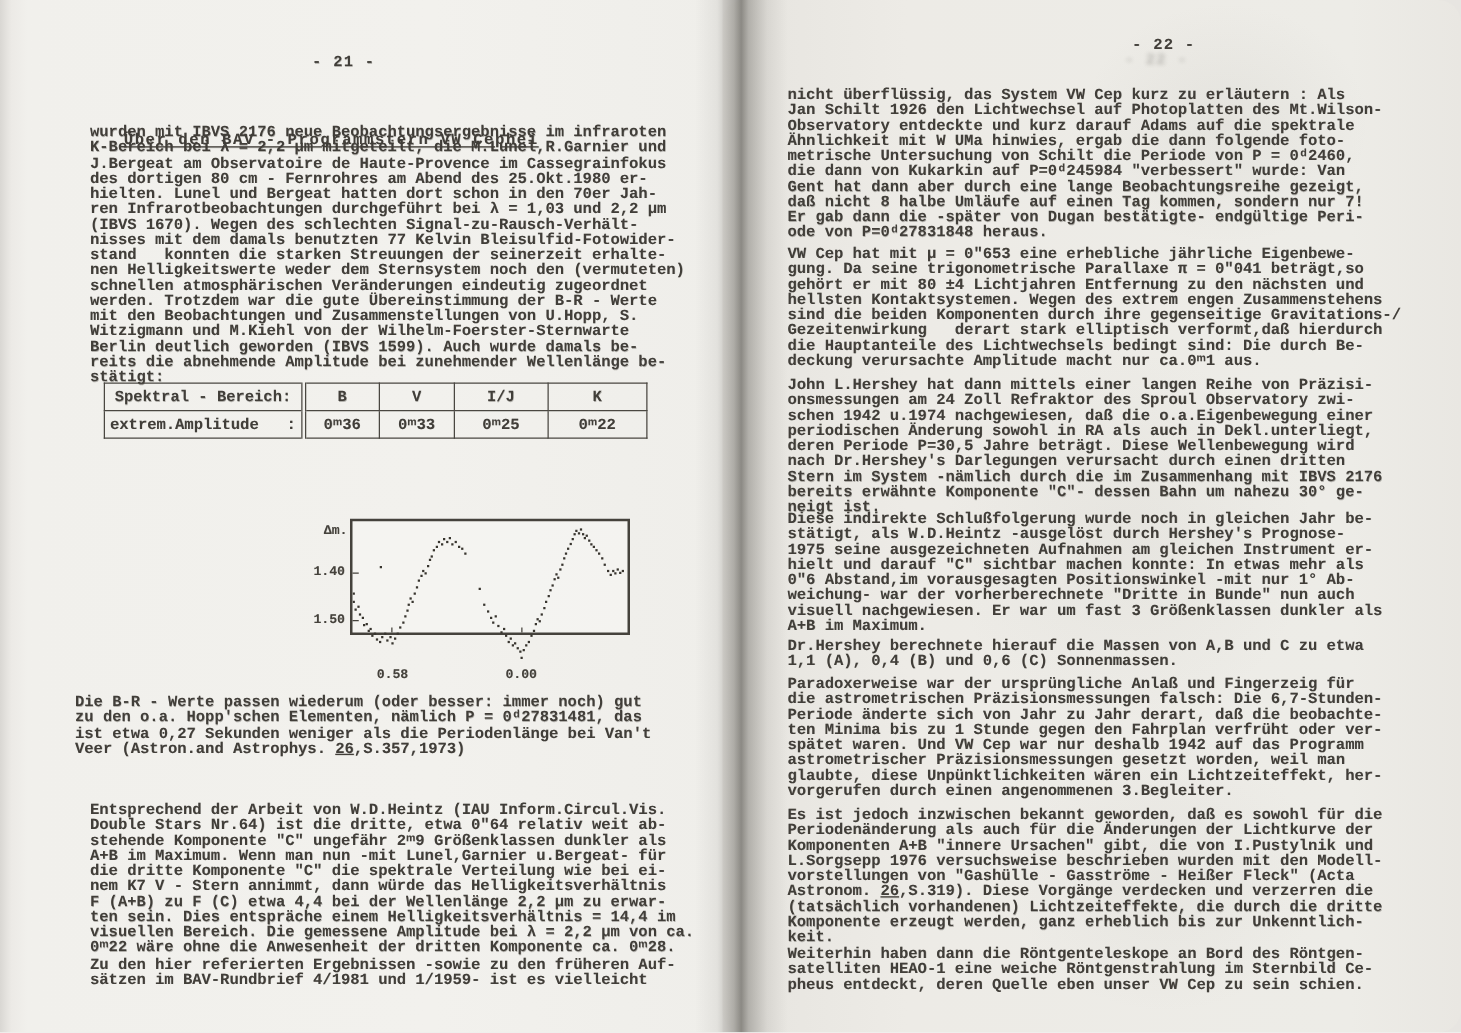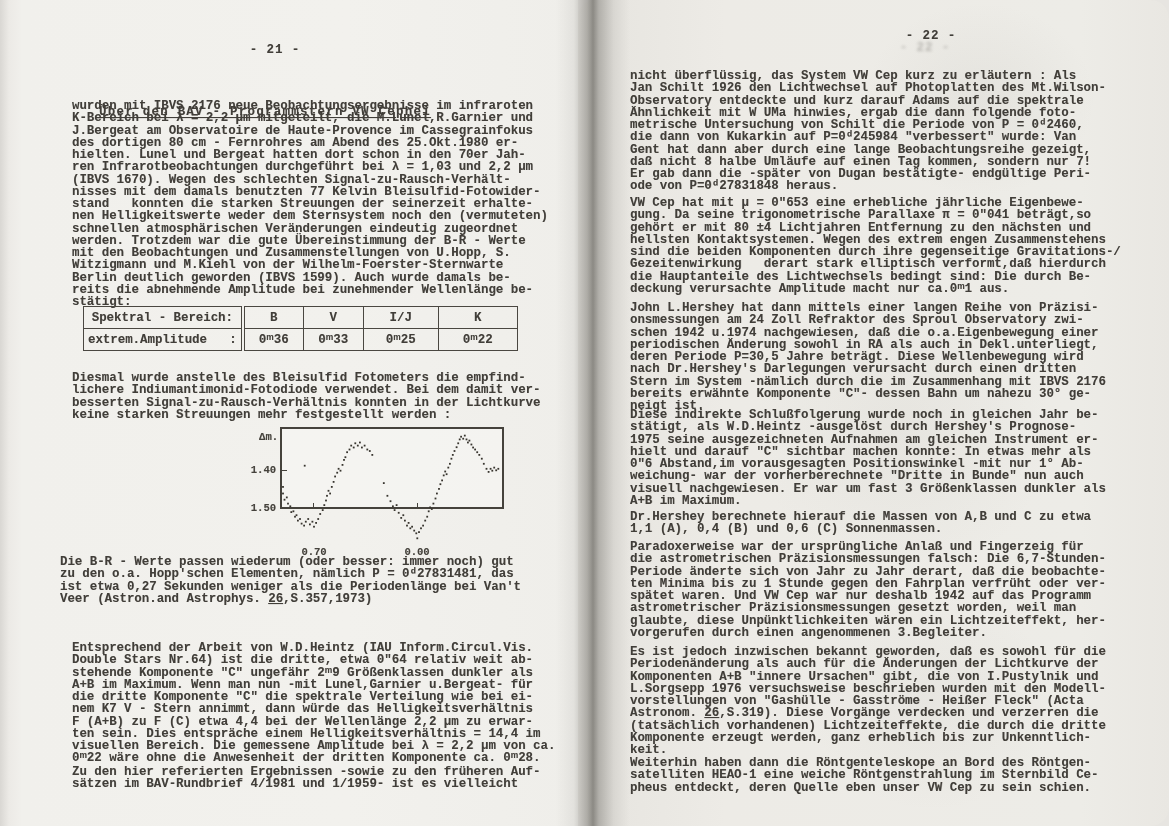--- a/index.html
+++ b/index.html
@@ -34,21 +34,21 @@
   .amp-table{position:absolute;left:83px;top:306px;z-index:2;border-collapse:collapse;}
   .amp-table td{border:1.4px solid #4a4741;height:21px;padding:0 4px;
       font-size:12.4px;font-weight:700;color:#413e39;white-space:pre;
       text-shadow:0.3px 0.3px 0.4px rgba(64,61,54,0.35);}
   .amp-table td.lbl{width:142px;border-right:4px double #4a4741;text-align:center;}
   .amp-table td.c1{width:50px;text-align:center;}
   .amp-table td.c2{width:51px;text-align:center;}
   .amp-table td.c3{width:66px;text-align:center;}
   .amp-table td.c4{width:70px;text-align:center;}
   
-  .chart{position:absolute;left:280px;top:427px;width:224px;height:82px;z-index:2;
+  .chart{position:absolute;left:280px;top:415px;width:224px;height:93px;z-index:2;
          border:2px solid #45423c;box-sizing:border-box;background:rgba(255,255,255,0.25);padding-left:40px;}
   .chart-label{position:absolute;font-size:10.5px;font-weight:700;color:#45423c;
          font-family:"Liberation Mono","DejaVu Sans Mono",monospace;
          text-shadow:0.3px 0.3px 0.3px rgba(64,61,54,0.3);}
   .ylab{width:36px;text-align:right;}
   .xlab{width:40px;text-align:center;}
   .ytick{position:absolute;left:0;width:5px;height:1.4px;background:#45423c;}
   .xtick{position:absolute;bottom:0;width:1.4px;height:4px;background:#45423c;}
 </style>
 </head>
@@ -90,24 +90,20 @@
       <tr>
         <td class="lbl">extrem.Amplitude   :</td>
         <td class="c1">0ᵐ36</td>
         <td class="c2">0ᵐ33</td>
         <td class="c3">0ᵐ25</td>
         <td class="c4">0ᵐ22</td>
       </tr>
     </tbody>
       </table>
 
-    <div class="tx" style="left:72px;top:372px;width:482px;">Diesmal wurde anstelle des Bleisulfid Fotometers die empfind-
-lichere Indiumantimonid-Fotodiode verwendet. Bei dem damit ver-
-besserten Signal-zu-Rausch-Verhältnis konnten in der Lichtkurve
-keine starken Streuungen mehr festgestellt werden :</div>
 
     <div class="chart">
       <svg width="220" height="113" viewBox="0 0 220 113" style="position:absolute;left:0;top:0;">
           <rect x="0.1" y="57.0" width="1.8" height="1.8" fill="#38352f"></rect>
           <rect x="0.1" y="63.6" width="1.8" height="1.8" fill="#38352f"></rect>
           <rect x="1.6" y="69.8" width="1.8" height="1.8" fill="#38352f"></rect>
           <rect x="3.9" y="67.5" width="1.8" height="1.8" fill="#38352f"></rect>
           <rect x="5.1" y="73.7" width="1.8" height="1.8" fill="#38352f"></rect>
           <rect x="7.4" y="76.4" width="1.8" height="1.8" fill="#38352f"></rect>
           <rect x="8.4" y="82.2" width="1.8" height="1.8" fill="#38352f"></rect>
@@ -217,21 +213,21 @@
           <rect x="213.3" y="40.4" width="1.8" height="1.8" fill="#38352f"></rect>
           <rect x="215.4" y="38.9" width="1.8" height="1.8" fill="#38352f"></rect>
         </svg>
       <div class="chart-label ylab" style="left:-40px;top:2px;">Δm.</div>
       <div class="chart-label ylab" style="left:-42px;top:35px;">1.40</div>
       <div class="chart-label ylab" style="left:-42px;top:73px;">1.50</div>
       <div class="ytick" style="top:41px;"></div>
       <div class="ytick" style="top:79px;"></div>
       <div class="xtick" style="left:31px;"></div>
       <div class="xtick" style="left:135px;"></div>
-      <div class="chart-label xlab" style="left:12px;top:117px;">0.70</div>
+      <div class="chart-label xlab" style="left:12px;top:117px;">0.58</div>
       <div class="chart-label xlab" style="left:115px;top:117px;">0.00</div>
     </div>
 
     <div class="tx" style="left:60px;top:556px;width:482px;font-family:Liberation Mono, monospace;"><span>Die B-R - Werte passen wiederum (oder besser: immer noch) gut
 zu den o.a. Hopp'schen Elementen, nämlich P = 0ᵈ27831481, das
 ist etwa 0,27 Sekunden weniger als die Periodenlänge bei Van't
 Veer (Astron.and Astrophys. </span><span class="uline">26</span><span>,S.357,1973)</span></div>
 
     <div class="tx" style="left:72px;top:642px;width:488px;">Entsprechend der Arbeit von W.D.Heintz (IAU Inform.Circul.Vis.
 Double Stars Nr.64) ist die dritte, etwa 0"64 relativ weit ab-

